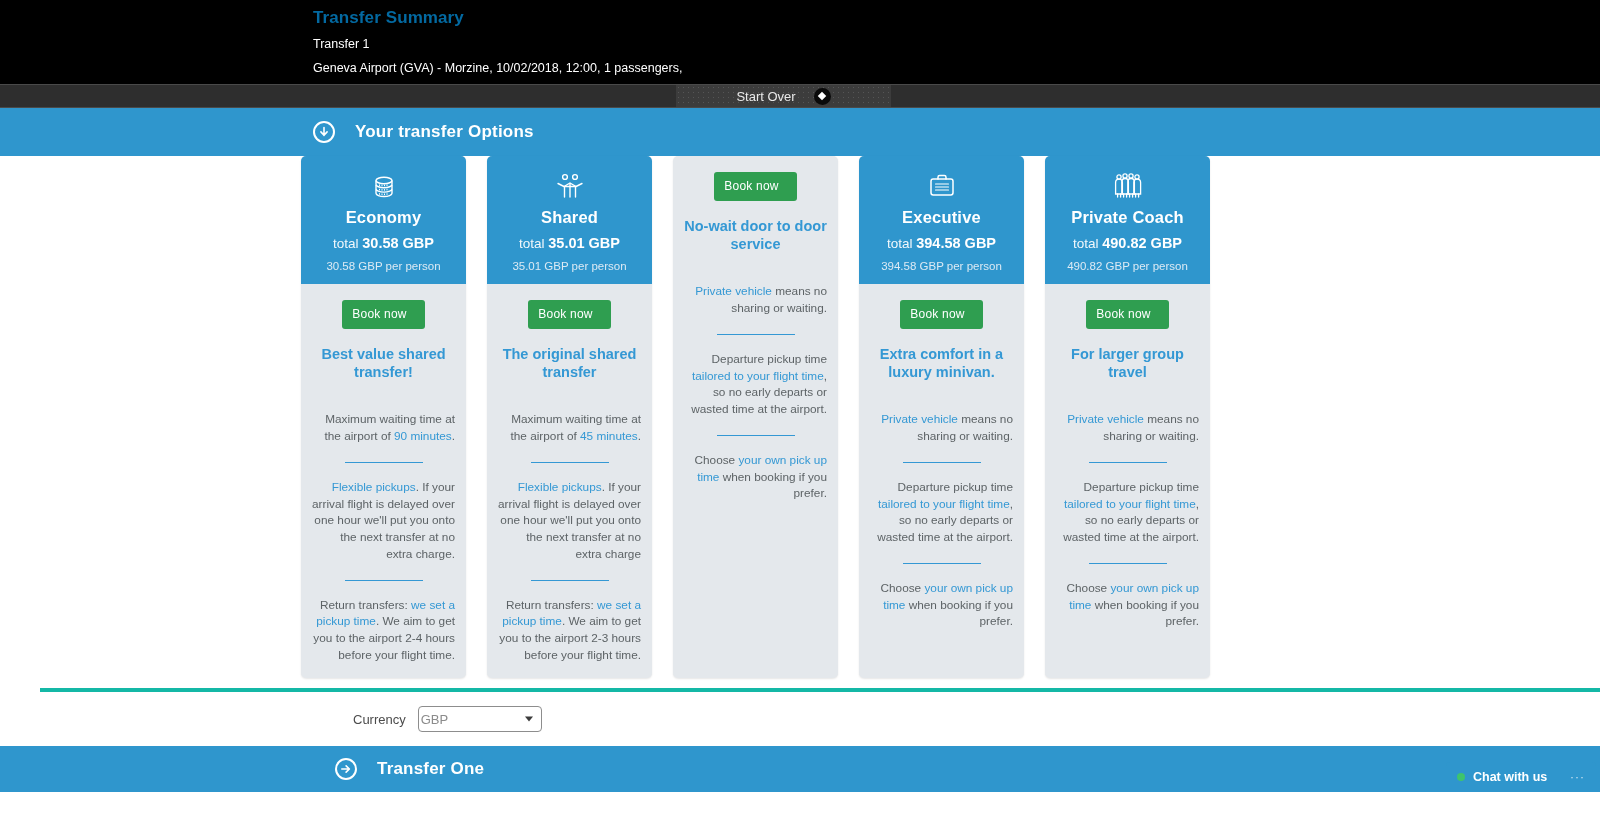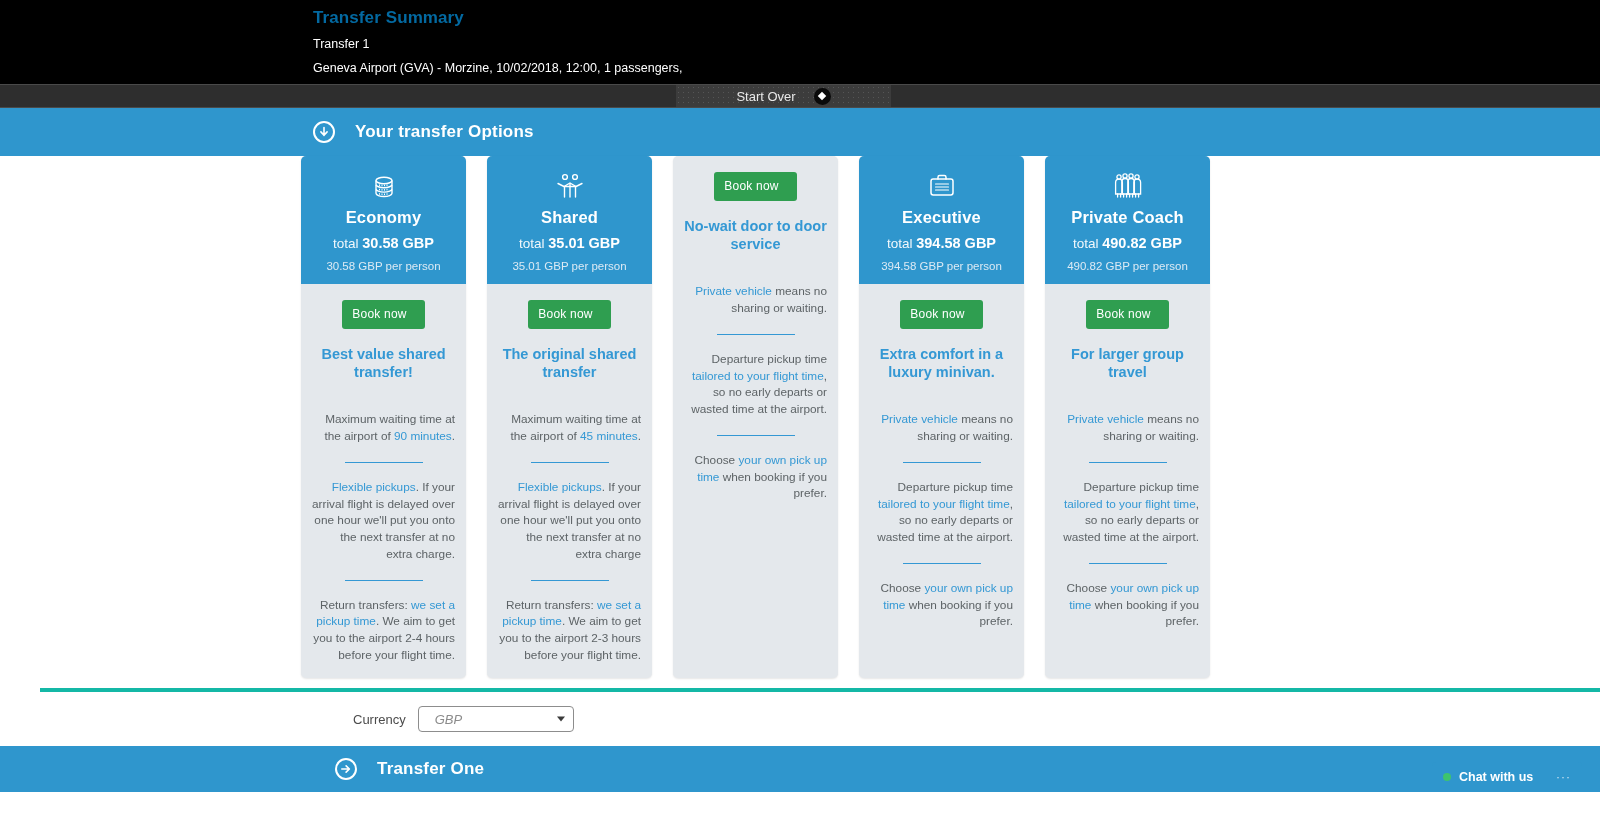--- a/index.html
+++ b/index.html
@@ -205,50 +205,49 @@
     gap: 12px;
     background: #ffffff;
     margin-left: 40px;
   }
   .currency-label {
     font-size: 13px;
     color: #4b4b4b;
   }
   .currency-select {
     position: relative;
-    width: 156px;
+    width: 124px;
     height: 26px;
     border: 1px solid #8d8d8d;
     border-radius: 4px;
     background: #ffffff;
     display: flex;
     align-items: center;
-    padding: 0 16px;
+    padding: 0 2px;
     cursor: pointer;
-    font-style: italic;
   }
   .currency-value {
     font-size: 13px;
     color: #8b8b8b;
   }
   .caret {
     position: absolute;
     right: 8px;
     top: 50%;
     transform: translateY(-50%);
     width: 0; height: 0;
     border-left: 4px solid transparent;
     border-right: 4px solid transparent;
     border-top: 5px solid #3b3b3b;
   }
 
   
   .chat {
     position: absolute;
-    right: 18px;
+    right: 4px;
     bottom: 0;
     width: 150px;
     height: 30px;
     background: #2f96cd;
     border-radius: 4px 4px 0 0;
     display: flex;
     align-items: center;
     gap: 8px;
     padding: 0 11px;
     cursor: pointer;

